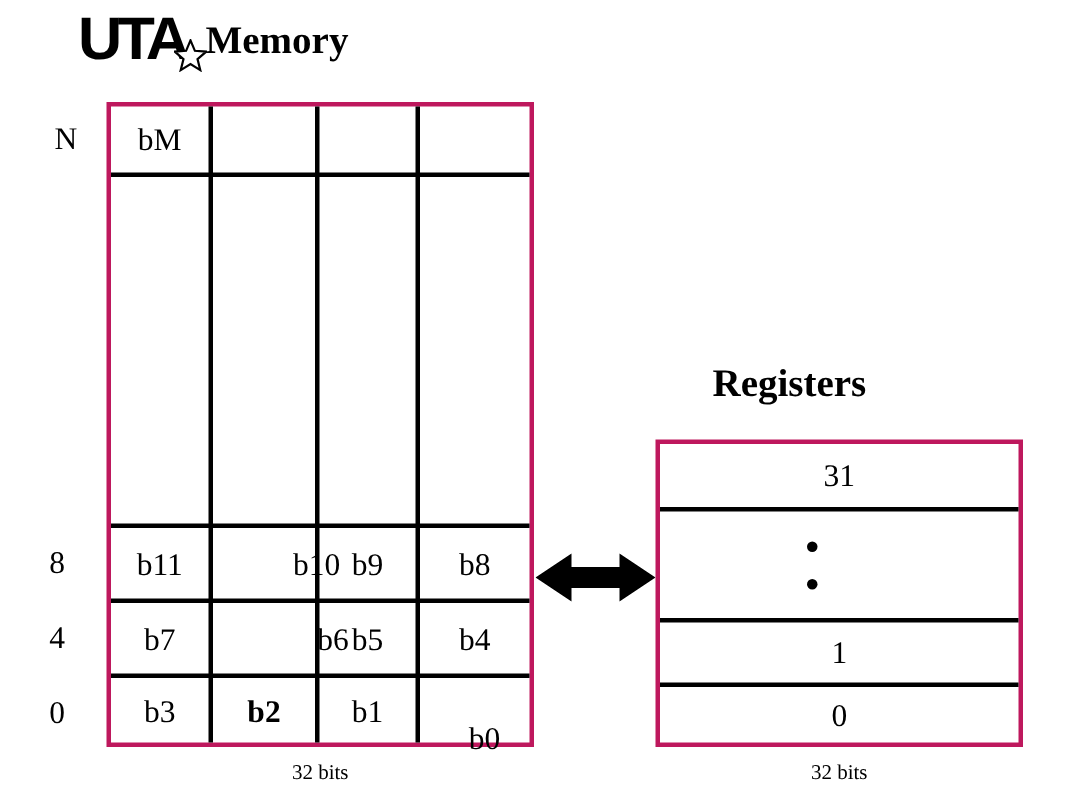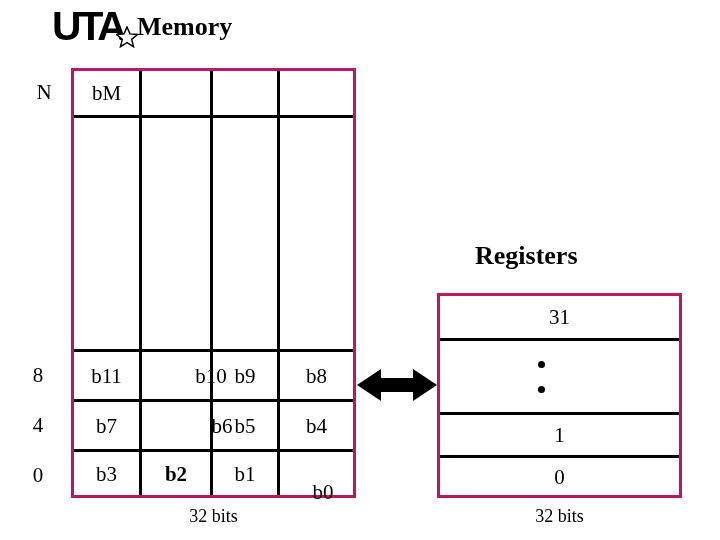--- a/index.html
+++ b/index.html
@@ -111,21 +111,21 @@
     font-size: 21px;
     line-height: 24px;
     text-align: center;
     width: 36px;
     white-space: nowrap;
   }
 
   
   .caption {
     position: absolute;
-    font-size: 18px;
+    font-size: 14px;
     line-height: 26px;
     text-align: center;
     white-space: nowrap;
   }
   .caption-memory { left: 71px; top: 503px; width: 285px; }
   .caption-registers { left: 437px; top: 503px; width: 245px; }
 
   
   #transfer-arrow {
     position: absolute;

